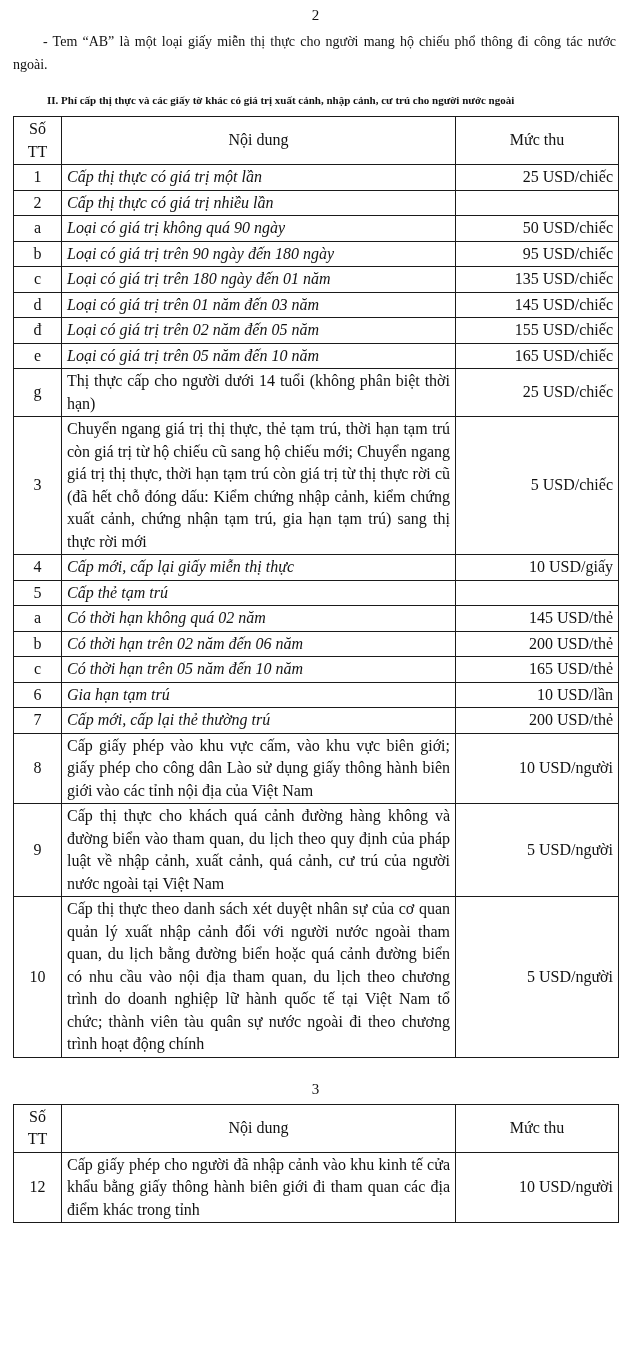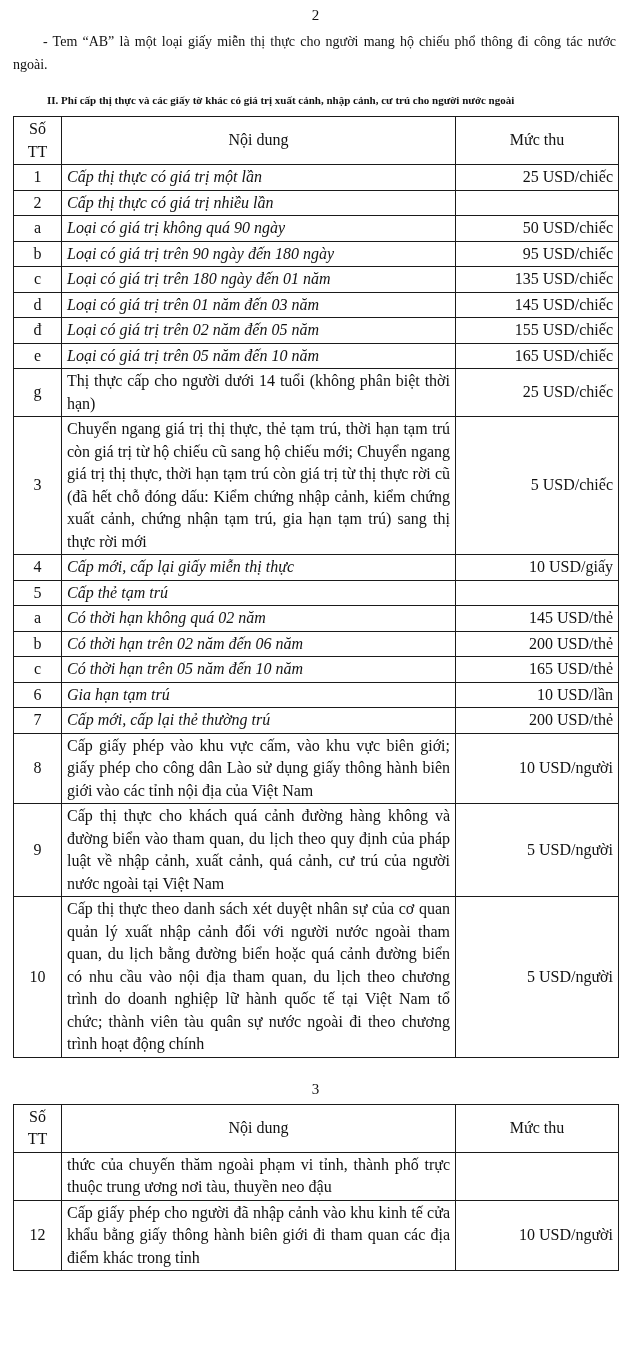--- a/index.html
+++ b/index.html
@@ -253,25 +253,20 @@
         <th class="hd hd-stt">
           <div>Số</div>
           <div>TT</div>
         </th>
         <th class="hd">Nội dung</th>
         <th class="hd">Mức thu</th>
       </tr>
     </thead>
     <tbody>
       <tr>
-        <td class="stt"></td>
-        <td class="noi">thức của chuyến thăm ngoài phạm vi tỉnh, thành phố trực thuộc trung ương nơi tàu, thuyền neo đậu</td>
-        <td class="muc"></td>
-      </tr>
-      <tr>
         <td class="stt">12</td>
         <td class="noi">Cấp giấy phép cho người đã nhập cảnh vào khu kinh tế cửa khẩu bằng giấy thông hành biên giới đi tham quan các địa điểm khác trong tỉnh</td>
         <td class="muc">10 USD/người</td>
       </tr>
     </tbody>
   </table>
 
   <p class="note"><span class="indent"></span></p>
 </div>
 

